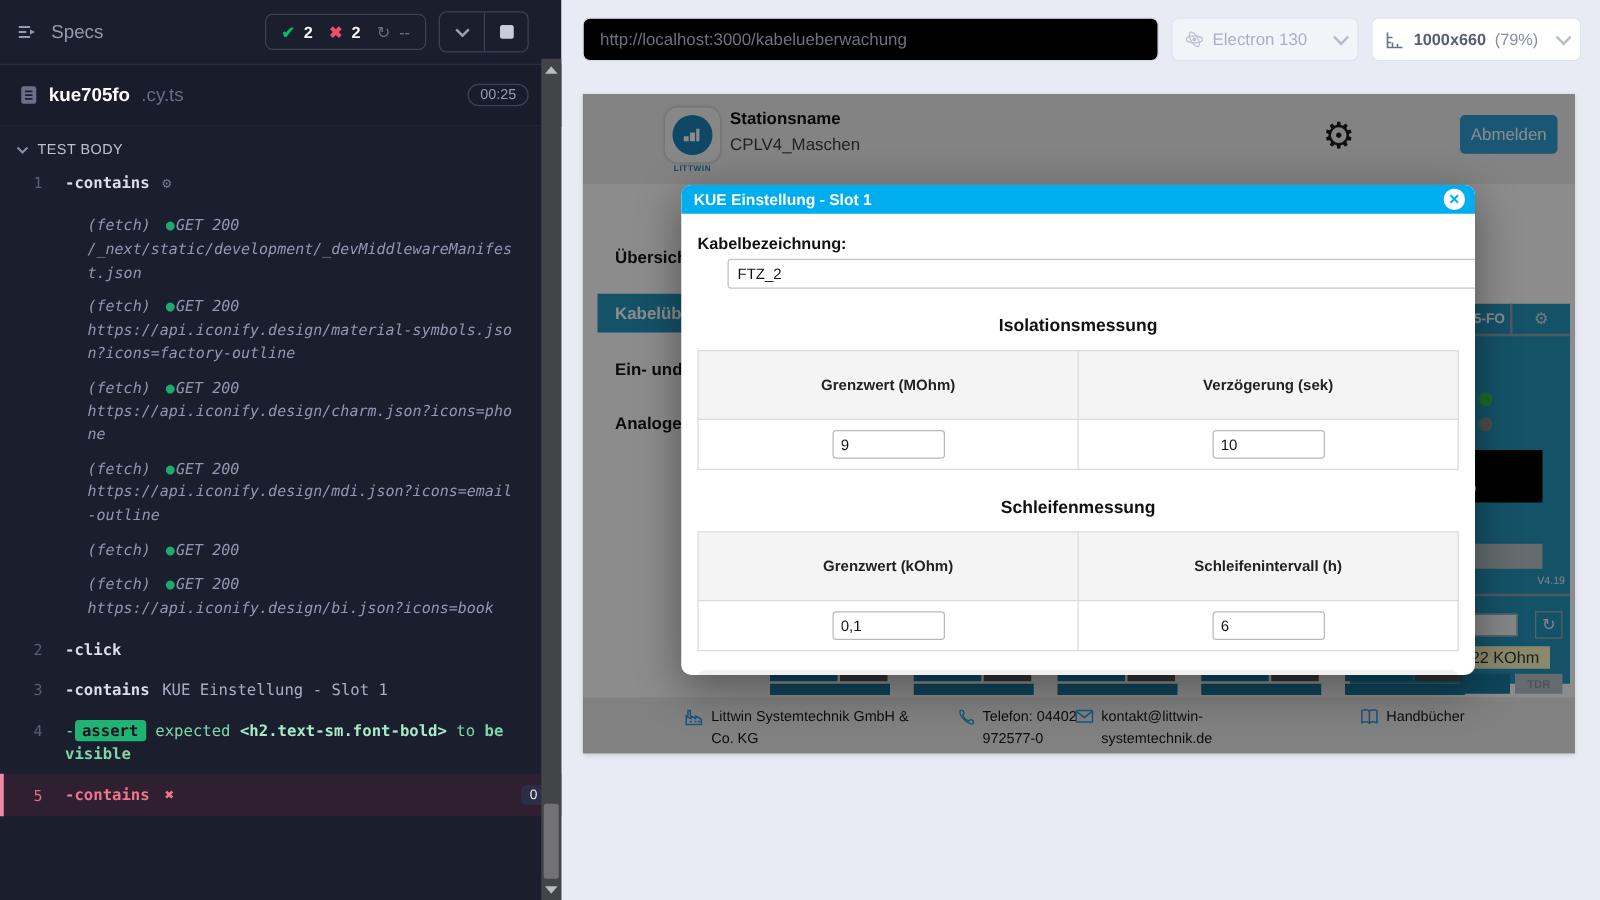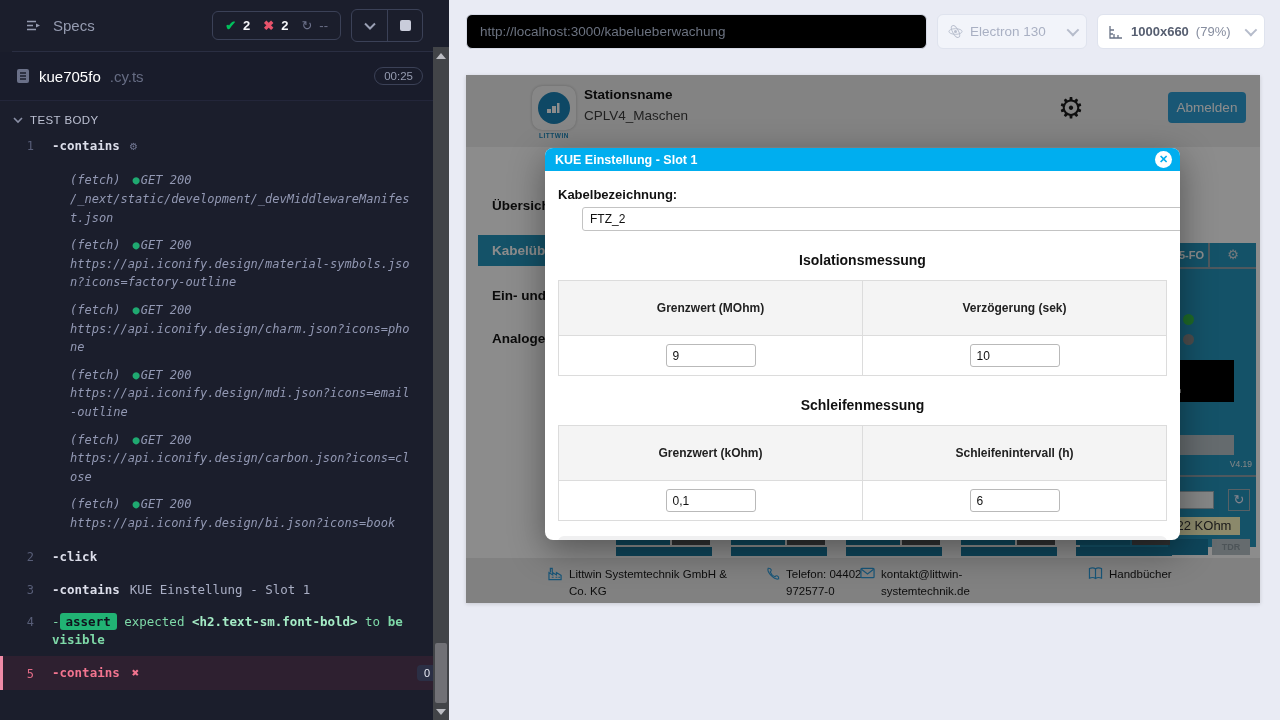--- a/index.html
+++ b/index.html
@@ -3,34 +3,34 @@
 <meta charset="utf-8">
 <style>
   * { box-sizing: border-box; }
   html,body { margin:0; padding:0; }
   body {
     width:1280px; height:720px; overflow:hidden; position:relative;
     background:#e9ebf4; font-family:"Liberation Sans", sans-serif;
   }
   
   #reporter { position:absolute; left:0; top:0; width:449px; height:720px; background:#1b1e2c; }
-  .rep-header { display:flex; align-items:center; height:52px; padding:0 26px 0 14px; border-bottom:1px solid #2a2e42;margin-left:12px; }
+  .rep-header { display:flex; align-items:center; height:52px; padding:0 26px 0 14px; border-bottom:1px solid #2a2e42; }
   .specs-label { color:#959bb0; font-size:15px; margin-left:10px; flex:1; }
   .stats { display:flex; align-items:center; gap:13px; border:1px solid #3b4157; border-radius:6px; padding:6px 12px; margin-right:10px; }
   .stat { font-size:13px; font-weight:bold; color:#f5f6fa; display:flex; gap:7px; align-items:center; }
   .ic-check { color:#00c05c; font-size:13px; }
   .ic-cross { color:#e8536b; font-size:13px; }
   .ic-spin  { color:#6b7089; font-size:13px; font-weight:normal; }
   .stat.pending { color:#6b7089; font-weight:normal; }
   .controls { display:flex; border:1px solid #3b4157; border-radius:6px; overflow:hidden; }
   .ctrl { width:35px; height:31px; display:flex; align-items:center; justify-content:center; }
   .ctrl + .ctrl { border-left:1px solid #3b4157; }
   .stop-sq { width:11px; height:11px; background:#c9ccda; border-radius:2px; }
   .spec-row { display:flex; align-items:center; height:49px; padding:0 26px 0 16px; gap:9px; border-bottom:1px solid #23263a; background:#191c2b; }
-  .spec-name { font-size:15px; font-weight:normal; color:#ffffff; }
+  .spec-name { font-size:15px; font-weight:bold; color:#ffffff; }
   .spec-ext  { font-size:15px; color:#666c83; flex:1; }
   .time-pill { border:1px solid #3b4157; border-radius:11px; padding:2px 9px; color:#959bb0; font-size:11.5px; }
   .section { display:flex; align-items:center; gap:7px; padding:13px 0 4px 13px; color:#bcc0d2; font-size:11.5px; letter-spacing:.4px; }
   .cmd { display:flex; align-items:flex-start; padding:7px 10px 7px 0; }
   .cmd .num { width:52px; text-align:right; padding-right:18px; color:#585e78; font:12px "DejaVu Sans Mono", monospace; padding-top:2px; flex:none; }
   .cmd .cbody { flex:1; font:bold 12.5px "DejaVu Sans Mono", monospace; color:#dcdeea; line-height:1.45; }
   .cmd .msg { font-weight:normal; color:#a9aec4; margin-left:10px; }
   .gear-sm { color:#707691; font-size:12px; margin-left:10px; font-weight:normal; }
   .fetchblk { margin:9px 0 9px 70px; width:345px; font:italic 12px "DejaVu Sans Mono", monospace; color:#9298b3; line-height:1.55; }
   .fetchblk .dot { color:#1fa971; font-style:normal; margin:0 1px 0 12px; }
@@ -196,21 +196,20 @@
   <div class="fetchblk">
     <span>(fetch)</span><span class="dot">●</span><span>GET 200</span>
     <div class="furl">https://api.iconify.design/charm.json?icons=phone</div>
   </div>
   <div class="fetchblk">
     <span>(fetch)</span><span class="dot">●</span><span>GET 200</span>
     <div class="furl">https://api.iconify.design/mdi.json?icons=email-outline</div>
   </div>
   <div class="fetchblk">
     <span>(fetch)</span><span class="dot">●</span><span>GET 200</span>
-    <div class="furl">https://api.iconify.design/carbon.json?icons=close</div>
   </div>
   <div class="fetchblk">
     <span>(fetch)</span><span class="dot">●</span><span>GET 200</span>
     <div class="furl">https://api.iconify.design/bi.json?icons=book</div>
   </div>
 
   <div class="cmd">
     <span class="num">2</span>
     <span class="cbody">-click</span>
   </div>

